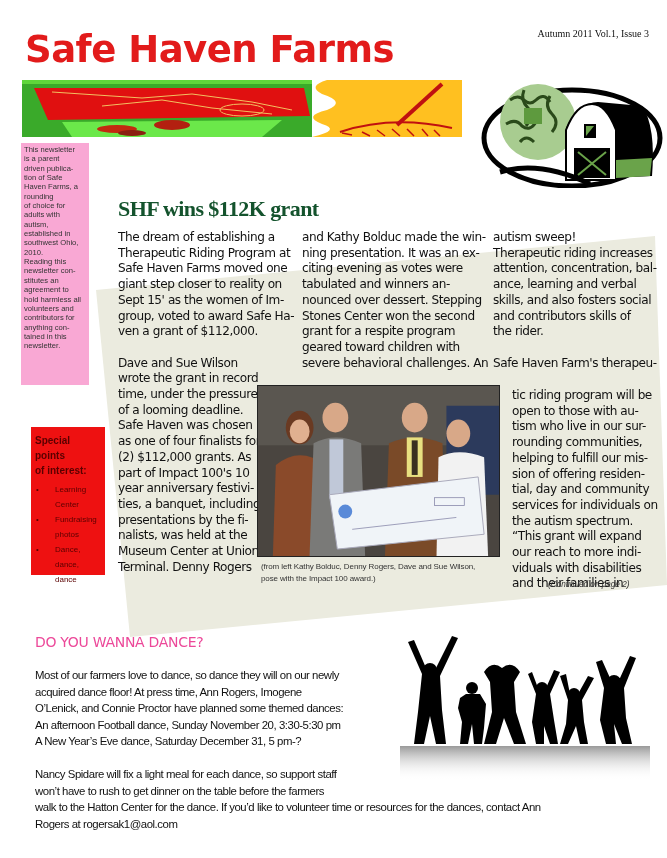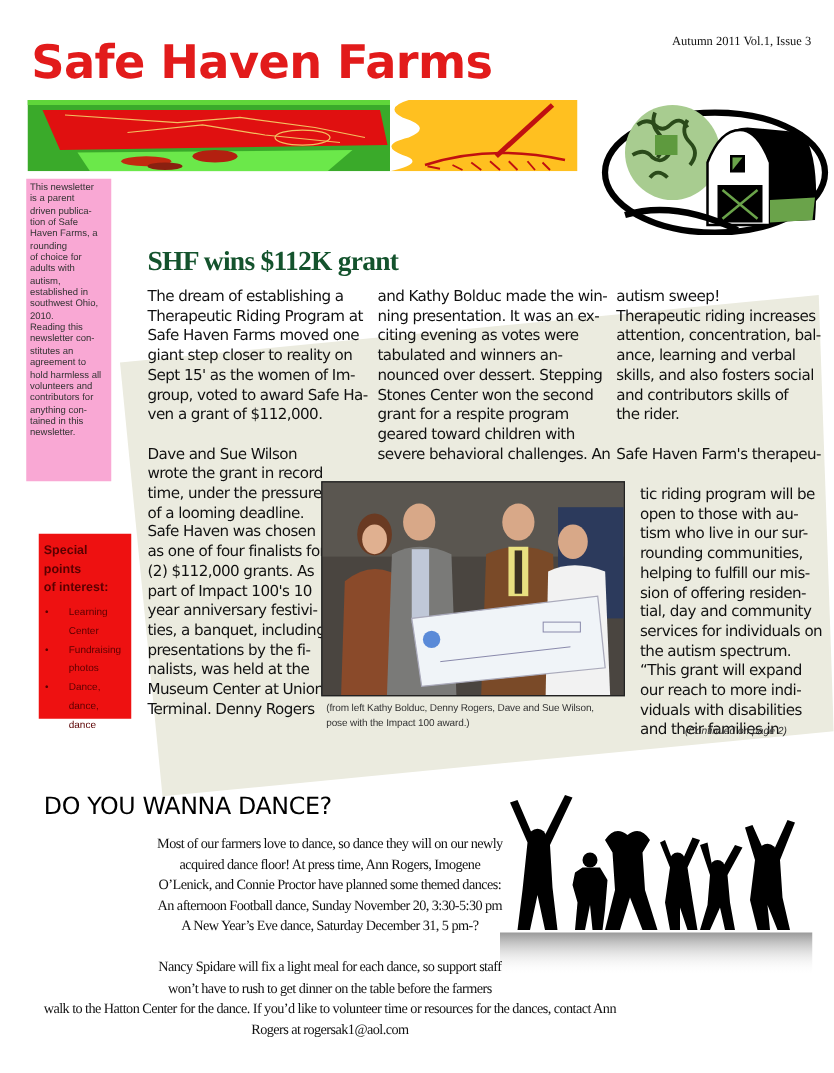--- a/index.html
+++ b/index.html
@@ -57,26 +57,26 @@
     position: absolute; left: 261px; top: 561px; width: 245px; z-index: 2;
     font-size: 8px; line-height: 12px; color: #333; letter-spacing: -0.1px;
   }
   .continued {
     position: absolute; left: 548px; top: 580px; z-index: 2;
     font-size: 8.2px; font-style: italic; color: #333;
   }
 
   .dance-title {
     position: absolute; left: 35px; top: 634px; z-index: 2;
-    font-family: "DejaVu Sans", sans-serif; font-size: 19px; color: #000000; letter-spacing: -0.3px;
+    font-family: "DejaVu Sans", sans-serif; font-size: 14px; color: #ec4899; letter-spacing: -0.3px;
   }
   .dance-body {
     position: absolute; left: 35px; top: 667px; z-index: 2;
-    font-family: Liberation Serif, serif; font-size: 11.4px; line-height: 16.5px;
-    letter-spacing: -0.45px; color: #111; text-align: center;
+    font-family: Liberation Sans, sans-serif; font-size: 11.4px; line-height: 16.5px;
+    letter-spacing: -0.45px; color: #111;
   }
   .dance-body p { white-space: nowrap; }
   .dance-body .gap { height: 16.5px; }
 
   .dancers { position: absolute; left: 400px; top: 632px; width: 250px; height: 150px; z-index: 1; }
 </style>
 </head>
 <body>
 
 <svg class="beige-bg" viewBox="0 0 667 858">

